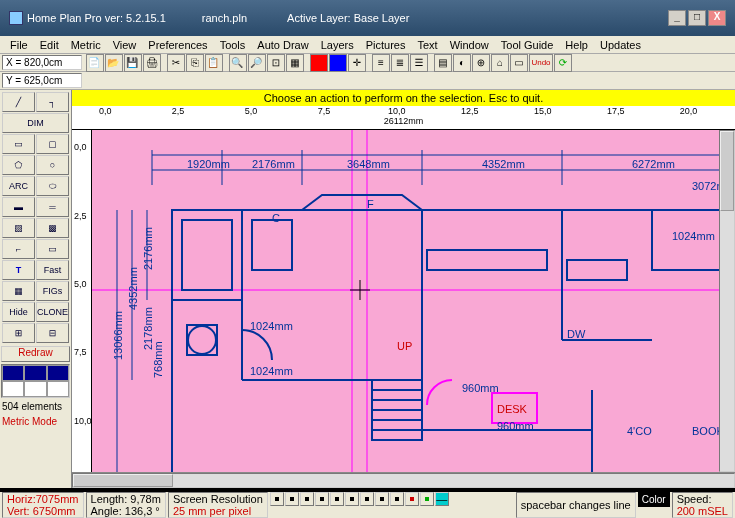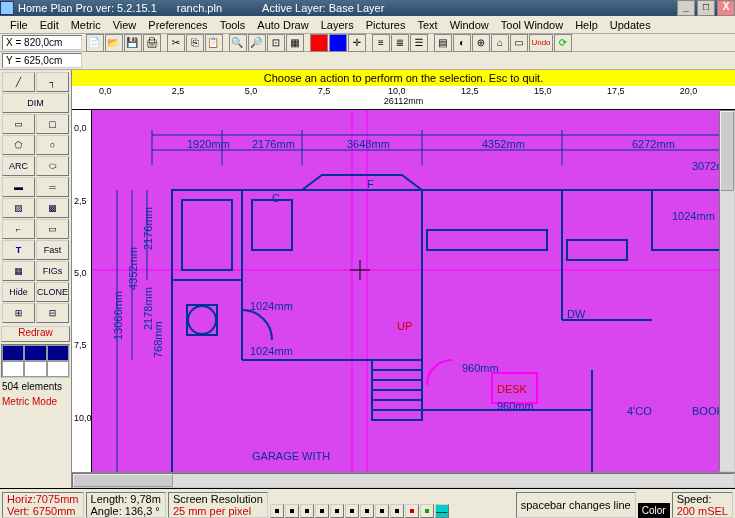--- a/index.html
+++ b/index.html
@@ -1,20 +1,20 @@
 <!DOCTYPE html>
 <html><head>
 <meta charset="utf-8">
 <style>
 *{box-sizing:border-box;margin:0;padding:0;font-family:Tahoma,Arial,sans-serif;font-size:11px;user-select:none}
 body{width:735px;height:518px;background:#d4d0c8;overflow:hidden;display:flex;flex-direction:column}
-.titlebar{height:16px;background:linear-gradient(#4a6a8a,#2a4a6a);color:#fff;display:flex;align-items:center;padding:0 0;font-size:12px}
+.titlebar{height:36px;background:linear-gradient(#4a6a8a,#2a4a6a);color:#fff;display:flex;align-items:center;padding:0 9px;font-size:12px}
 .titlebar .icon{width:14px;height:14px;background:#88ccff;margin-right:4px;border:1px solid #336}
 .titlebar .title{flex:0 0 auto}
-.titlebar .file{margin-left:20px;flex:0 0 auto}
+.titlebar .file{margin-left:36px;flex:0 0 auto}
 .titlebar .layer{margin-left:40px;flex:0 0 auto}
 .titlebar .spacer{flex:1}
 .winbtn{width:18px;height:16px;background:#d4d0c8;border:1px solid #888;margin-left:2px;color:#000;text-align:center;line-height:12px;font-weight:bold;font-size:10px}
 .winbtn.close{background:#e88;color:#fff}
 .menubar{height:18px;background:#ece9d8;display:flex;align-items:center;padding:0 4px;border-bottom:1px solid #aaa}
 .menubar span{padding:0 6px;cursor:default}
 .coords{height:18px;background:#ece9d8;display:flex;align-items:center;border-bottom:1px solid #aaa}
 .coords .coord{width:80px;padding:1px 3px;border:1px inset #ccc;background:#fff;margin-left:2px;font-size:10px}
 .toolbar1{flex:1;display:flex;align-items:center;gap:1px;padding:0 4px}
 .tbtn{width:18px;height:18px;border:1px solid #888;background:#ece9d8;display:inline-flex;align-items:center;justify-content:center;font-size:10px}
@@ -30,28 +30,28 @@
 .stat{font-size:10px;padding:2px;color:#000}
 .metric{font-size:10px;padding:2px;color:#c00}
 .canvasarea{flex:1;display:flex;flex-direction:column;position:relative;background:#fff}
 .selbar{height:16px;background:#ffff00;text-align:center;font-weight:normal;font-size:11px;line-height:16px}
 .rulerh{height:24px;background:#fff;border-bottom:1px solid #000;position:relative;font-size:9px}
 .rulerh .tick{position:absolute;top:0;font-size:9px;transform:translateX(-50%)}
 .rulerh .dim{position:absolute;top:10px;left:50%;transform:translateX(-50%);font-size:9px;color:#000}
 .drawwrap{flex:1;display:flex;overflow:hidden}
 .rulerv{width:20px;background:#fff;border-right:1px solid #000;position:relative;font-size:9px}
 .rulerv .tick{position:absolute;left:2px;font-size:9px;transform:translateY(-50%)}
-.canvas{flex:1;position:relative;background:#d946ef;overflow:hidden}
+.canvas{flex:1;position:relative;background:#f9a8d4;overflow:hidden}
 .canvas svg{position:absolute;top:0;left:0}
 .scrollh{height:16px;background:#ece9d8;border-top:1px solid #888;display:flex}
 .scrollh .track{flex:1;background:#ddd;border:1px inset #ccc;position:relative}
 .scrollh .thumb{position:absolute;left:0;top:0;height:100%;width:100px;background:#ccc;border:1px outset #eee}
 .scrollv{width:16px;background:#ddd;border:1px inset #ccc;position:relative}
 .scrollv .thumb{position:absolute;top:0;left:0;width:100%;height:80px;background:#ccc;border:1px outset #eee}
-.bottombar{height:30px;background:#ece9d8;border-top:1px solid #000000;display:flex;align-items:flex-end;font-size:10px;padding:0 2px;gap:2px}
+.bottombar{height:30px;background:#ece9d8;border-top:4px solid #000000;display:flex;align-items:flex-start;font-size:10px;padding:0 2px;gap:2px}
 .bottombar .cell{border:1px inset #ccc;background:#ece9d8;padding:1px 4px;height:26px;display:flex;flex-direction:column;justify-content:center}
 .bottombar .cell .r{color:#c00}
 .bottombar .spacer2{flex:1;display:flex;align-items:center;gap:2px;overflow:hidden}
 .dotbtns{display:flex;gap:1px}
 .dotbtn{width:14px;height:14px;border:1px outset #ccc;background:#ece9d8;display:flex;align-items:center;justify-content:center}
 .dotbtn div{width:4px;height:4px;background:#000}
 .colorbtn{background:#000;color:#fff;padding:2px 4px;font-size:10px}
 </style>
 </head>
 <body>
@@ -72,21 +72,21 @@
   <span>Edit</span>
   <span>Metric</span>
   <span>View</span>
   <span>Preferences</span>
   <span>Tools</span>
   <span>Auto Draw</span>
   <span>Layers</span>
   <span>Pictures</span>
   <span>Text</span>
   <span>Window</span>
-  <span>Tool Window</span>
+  <span>Tool Guide</span>
   <span>Help</span>
   <span>Updates</span>
 </div>
 
 <div class="coords">
   <div class="coord">X = 820,0cm</div>
   <div class="toolbar1">
     <div class="tbtn">📄</div>
     <div class="tbtn">📂</div>
     <div class="tbtn">💾</div>

